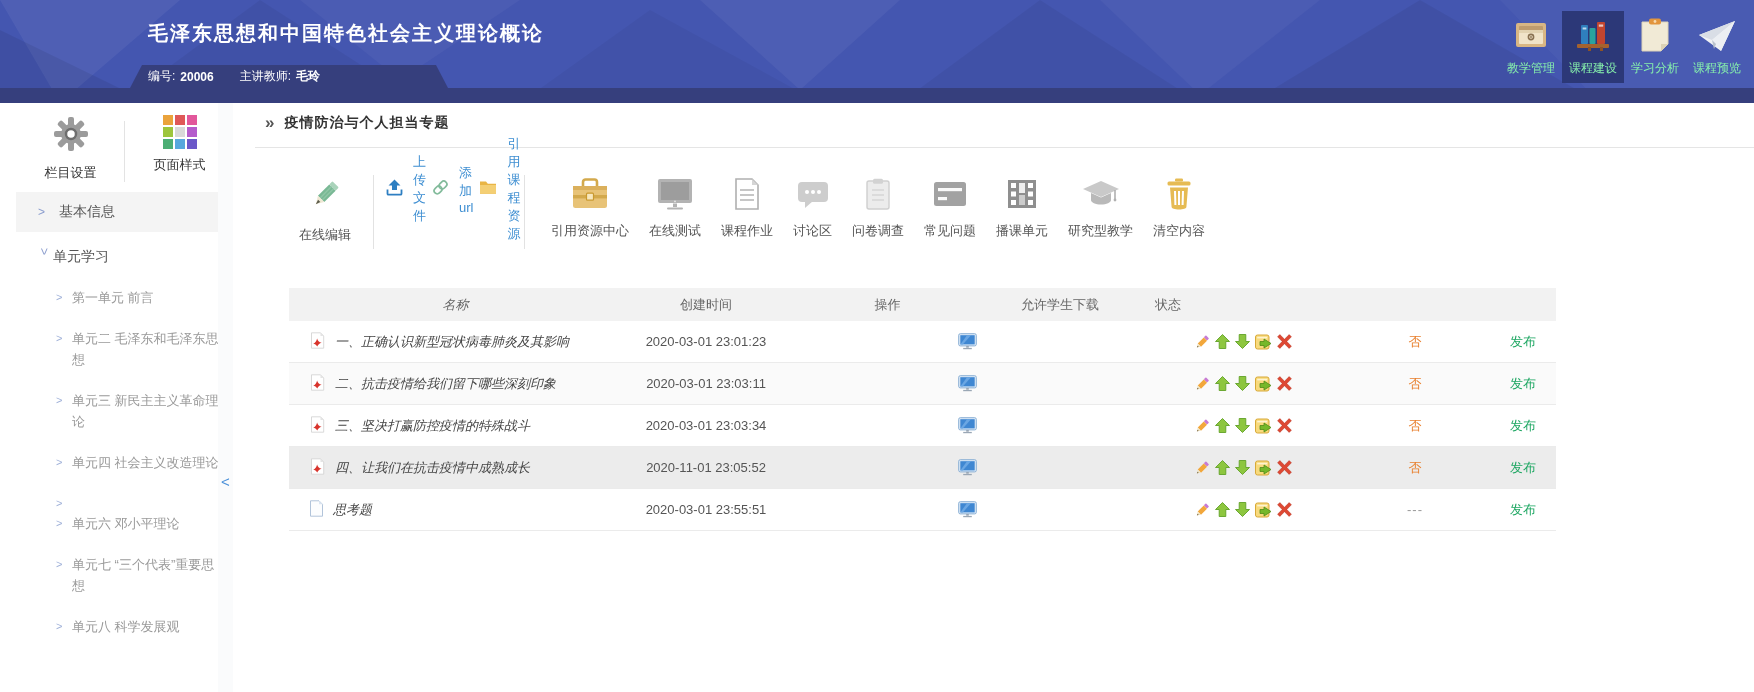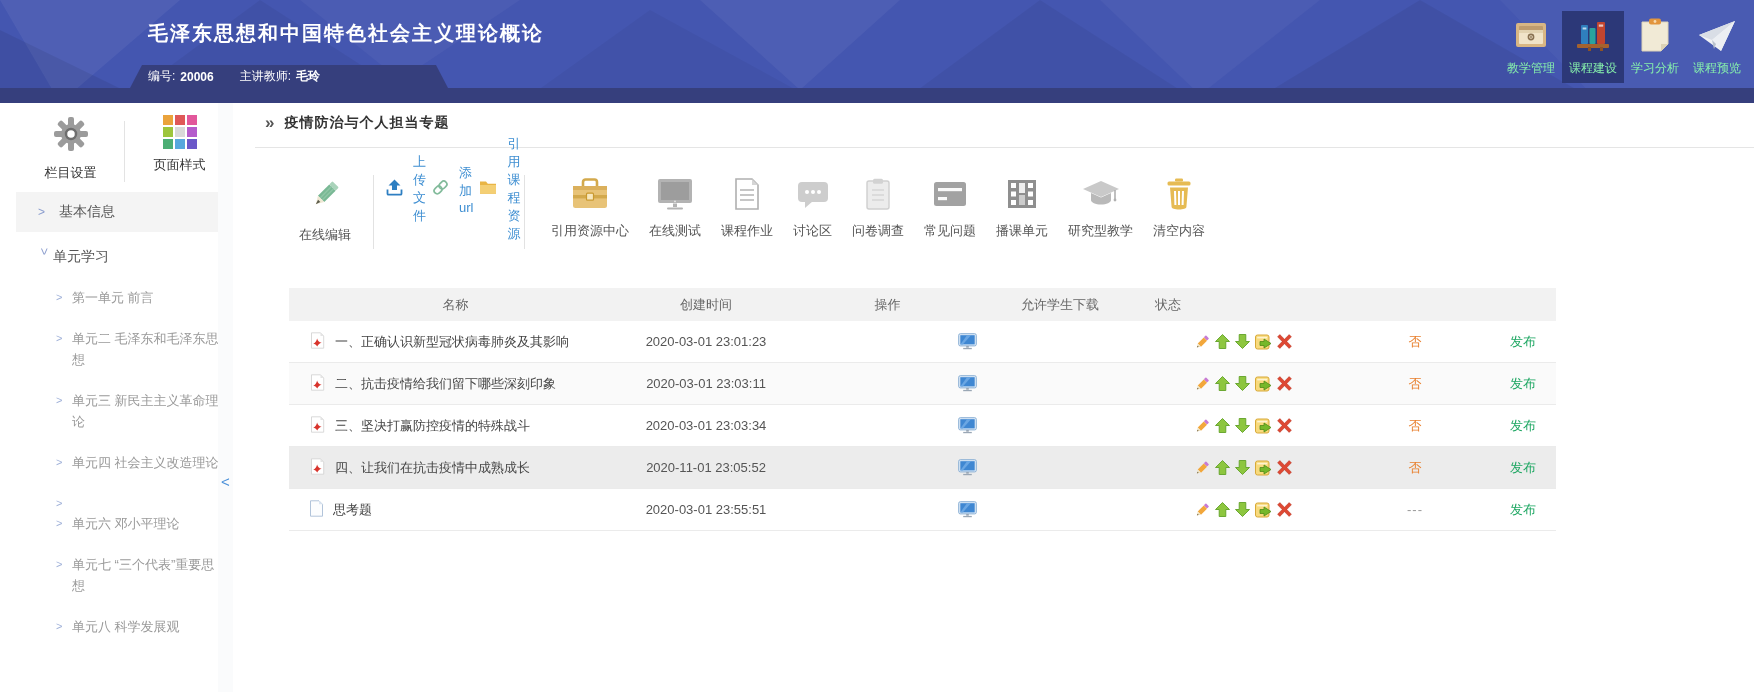--- a/index.html
+++ b/index.html
@@ -64,21 +64,21 @@
   .tb-tools { display:flex; padding-top:10px; margin-left:4px; }
   .tb-tool { display:flex; flex-direction:column; align-items:center; gap:9px; padding:0 10px; cursor:pointer; }
   .tb-ibox { height:38px; display:flex; align-items:center; justify-content:center; }
 
   .table { position:absolute; top:185px; left:56px; width:1267px; font-size:13px; }
   .thead { display:flex; background:#f2f2f2; height:33px; align-items:center; color:#666; }
   .thead span { display:flex; align-items:center; justify-content:center; }
   .trow { display:flex; height:42px; align-items:center; border-bottom:1px solid #ebebeb; color:#444; background:#fff; }
   .trow.alt { background:#fafafa; }
   .trow.hl { background:#ececec; }
-  .c-name { width:333px; } .c-time { width:168px; } .c-attr { width:355px; }
+  .c-name { width:333px;font-style:italic; } .c-time { width:168px; } .c-attr { width:355px; }
   .c-ops { width:195px; } .c-dl { width:150px; } .c-st { width:66px; }
   .trow .c-name { display:flex; align-items:center; gap:9px; padding-left:20px; }
   .trow .c-time { text-align:center; color:#555; }
   .trow .c-attr, .trow .c-ops { display:flex; align-items:center; justify-content:center; }
   .trow .c-ops { gap:5px; }
   .trow .c-dl { text-align:center; color:#e8802f; }
   .trow.last .c-dl { color:#999; letter-spacing:1px; }
   .trow .c-st { text-align:center; color:#1fa763; }
   .name-text { cursor:pointer; }
   .op { display:inline-flex; cursor:pointer; }

